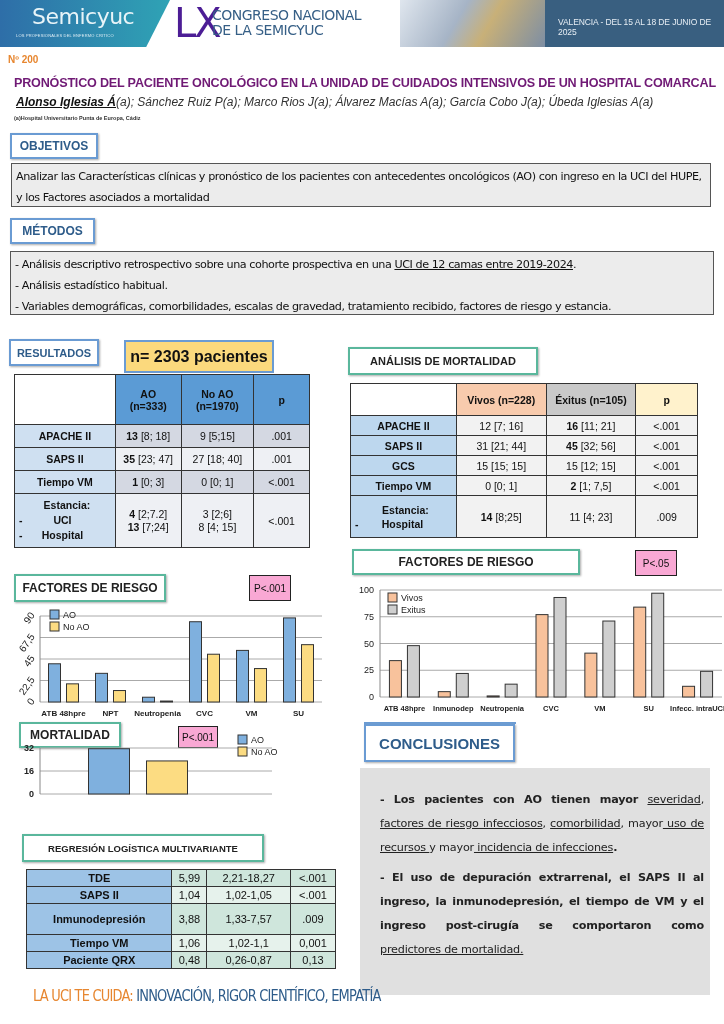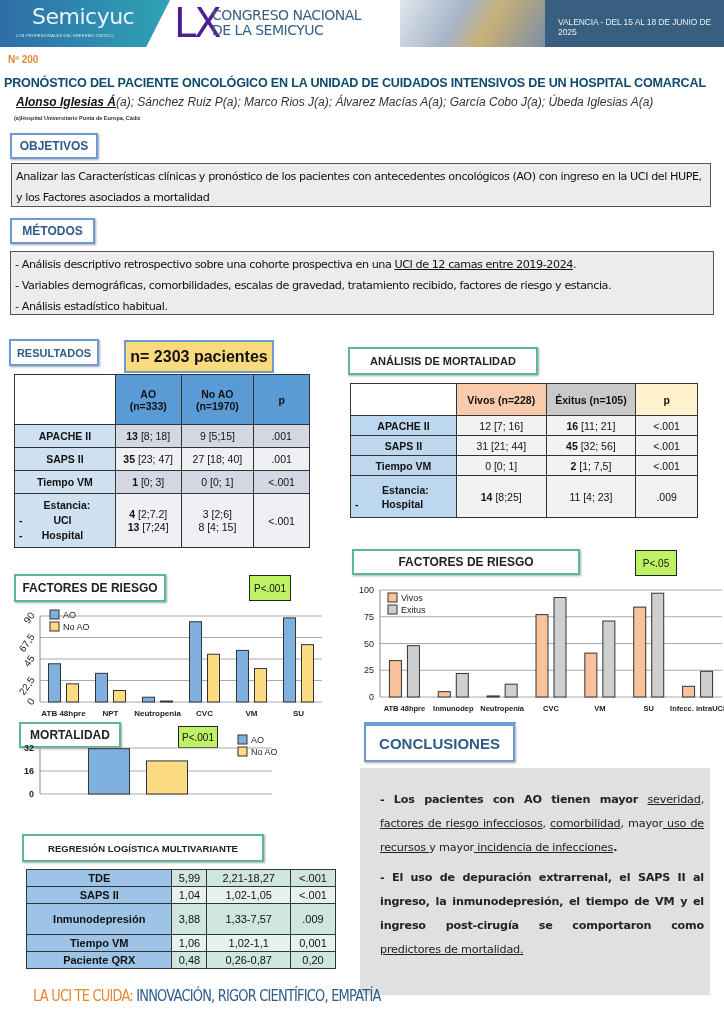--- a/index.html
+++ b/index.html
@@ -9,21 +9,21 @@
   .header { left: 0; top: 0; width: 724px; height: 47px; background: #fff; overflow: hidden; }
   .hdr-left { left: 0; top: 0; width: 170px; height: 47px; background: linear-gradient(90deg,#2e6ea8,#2fa3b5); clip-path: polygon(0 0,100% 0,86% 100%,0 100%); }
   .logo-text { left: 32px; top: 4px; font-size: 22px; color: #e8f4f8; font-family: "DejaVu Sans", sans-serif; letter-spacing: -0.5px; }
   .logo-sub { left: 16px; top: 33px; font-size: 4px; color: #dfeef5; letter-spacing: 0.2px; }
   .lx { left: 174px; top: 1px; font-size: 40px; color: #4c1d95; font-family: "DejaVu Sans", sans-serif; letter-spacing: -2px; line-height: 44px; }
   .congreso { left: 212px; top: 8px; font-size: 14px; color: #365f86; font-family: "DejaVu Sans", sans-serif; line-height: 15px; letter-spacing: -0.5px; }
   .hdr-photo { left: 400px; top: 0; width: 145px; height: 47px; background: linear-gradient(120deg,#dfe6ee 0%,#a6b4c6 40%,#c8b078 60%,#7d8ea4 100%); }
   .hdr-right { left: 545px; top: 0; width: 179px; height: 47px; background: #395f80; }
   .hdr-date { left: 558px; top: 17px; font-size: 8.5px; color: #e7eef4; letter-spacing: -0.1px; }
   .num { left: 8px; top: 54px; font-size: 10px; color: #e7862f; font-weight: bold; }
-  .title { left: 4px; top: 76px; font-size: 12.6px; color: #0c4a6e; font-weight: bold; letter-spacing: -0.2px; white-space: nowrap; }
+  .title { left: 14px; top: 76px; font-size: 12.6px; color: #701a75; font-weight: bold; letter-spacing: -0.2px; white-space: nowrap; }
   .authors { left: 16px; top: 95px; font-size: 12px; color: #333; font-style: italic; white-space: nowrap; }
   .authors b { text-decoration: underline; color: #111; }
   .affil { left: 14px; top: 115px; font-size: 5.5px; color: #333; font-weight: bold; }
   
   .sec { background: #fff; border: 2px solid #6a9bd3; color: #2e5c8a; font-weight: bold; font-size: 12px; display: flex; align-items: center; justify-content: center; box-shadow: 1px 1px 2px #aaa; }
   .sec-green { border-color: #5ab79c; color: #222; }
   .textbox { background: #ececec; border: 1px solid #555; font-family: "DejaVu Sans", sans-serif; font-size: 11.2px; color: #111; padding: 2px 4px; line-height: 21px; letter-spacing: -0.45px; }
   .u { text-decoration: underline; }
   .npac { left: 124px; top: 340px; width: 150px; height: 33px; background: #fbd97d; border: 2px solid #6a9bd3; font-weight: bold; font-size: 16px; display: flex; align-items: center; justify-content: center; }
   table { border-collapse: collapse; font-size: 10.5px; text-align: center; }
@@ -34,21 +34,21 @@
   .t1 tr.odd td.v { background: #eef0f4; }
   .t1 tr.even td.v { background: #d4d8e2; }
   .t2 th { height: 32px; font-weight: bold; }
   .t2 td.lbl { background: #bdd7ee; font-weight: bold; }
   .t2 td.v { background: #f2f2f2; }
   .t3 th { background: #9dc3e6; font-weight: bold; height: 16px; }
   .t3 th.blank { background: #fff; }
   .t3 td.lbl { background: #9dc3e6; font-weight: bold; }
   .t3 td.v1 { background: #cfe6dc; }
   .t3 td.v2 { background: #e6f2ec; }
-  .pbox { background: #bef264; border: 1.5px solid #222; font-size: 10px; display: flex; align-items: center; justify-content: center; }
+  .pbox { background: #f9a8d4; border: 1.5px solid #222; font-size: 10px; display: flex; align-items: center; justify-content: center; }
   .footer { left: 33px; top: 988px; font-size: 13px; color: #2e5c8a; font-family: "DejaVu Sans", sans-serif; letter-spacing: -0.8px; white-space: nowrap; transform: scaleY(1.15); }
   .footer .orange { color: #e7862f; }
   .concl { left: 360px; top: 768px; width: 350px; height: 227px; background: #e0e0e0; font-family: "DejaVu Sans", sans-serif; font-size: 11.2px; font-weight: bold; color: #222; padding: 20px 6px 0 20px; line-height: 24px; text-align: justify; letter-spacing: -0.2px; }
   .concl p { margin-bottom: 6px; }
   .concl .n { font-weight: normal; }
   svg text { font-family: "Liberation Sans", sans-serif; }
 </style>
 </head>
 <body>
 
@@ -70,22 +70,22 @@
 <div class="abs title">PRONÓSTICO DEL PACIENTE ONCOLÓGICO EN LA UNIDAD DE CUIDADOS INTENSIVOS DE UN HOSPITAL COMARCAL</div>
 <div class="abs authors"><b>Alonso Iglesias Á</b><span>(a); Sánchez Ruiz P(a); Marco Rios J(a); Álvarez Macías A(a); García Cobo J(a); Úbeda Iglesias A(a)</span></div>
 <div class="abs affil">(a)Hospital Universitario Punta de Europa, Cádiz</div>
 
 <div class="abs sec" style="left:10px;top:133px;width:88px;height:26px;">OBJETIVOS</div>
 <div class="abs textbox" style="left:11px;top:163px;width:700px;height:44px;">Analizar las Características clínicas y pronóstico de los pacientes con antecedentes oncológicos (AO) con ingreso en la UCI del HUPE, y los Factores asociados a mortalidad</div>
 
 <div class="abs sec" style="left:10px;top:218px;width:85px;height:26px;">MÉTODOS</div>
 <div class="abs textbox" style="left:10px;top:251px;width:704px;height:64px;">
   <div><span>- Análisis descriptivo retrospectivo sobre una cohorte prospectiva en una </span><span class="u">UCI de 12 camas entre 2019-2024</span><span>.</span></div>
+  <div>- Análisis estadístico habitual.</div>
   <div>- Variables demográficas, comorbilidades, escalas de gravedad, tratamiento recibido, factores de riesgo y estancia.</div>
-  <div>- Análisis estadístico habitual.</div>
 </div>
 
 <div class="abs sec" style="left:9px;top:339px;width:90px;height:27px;font-size:11px;">RESULTADOS</div>
 <div class="abs npac">n= 2303 pacientes</div>
 
 <table class="abs t1" style="left:14px;top:374px;width:296px;">
   <tbody>
       <tr>
     <th class="blank" style="width:101px"></th>
     <th style="width:66px;white-space:pre-line;">AO
@@ -143,20 +143,26 @@
   <tr style="height:20px">
     <td class="lbl">APACHE II</td>
     <td class="v">12 [7; 16]</td>
     <td class="v"><b>16</b><span> [11; 21]</span></td>
     <td class="v">&lt;.001</td>
   </tr>
   <tr style="height:20px">
     <td class="lbl">SAPS II</td>
     <td class="v">31 [21; 44]</td>
     <td class="v"><b>45</b><span> [32; 56]</span></td>
+    <td class="v">&lt;.001</td>
+  </tr>
+  <tr style="height:20px">
+    <td class="lbl">GCS</td>
+    <td class="v">15 [15; 15]</td>
+    <td class="v"><b></b><span>15 [12; 15]</span></td>
     <td class="v">&lt;.001</td>
   </tr>
   <tr style="height:20px">
     <td class="lbl">Tiempo VM</td>
     <td class="v">0 [0; 1]</td>
     <td class="v"><b>2</b><span> [1; 7,5]</span></td>
     <td class="v">&lt;.001</td>
   </tr>
   <tr style="height:42px">
     <td class="lbl" style="line-height:14px;text-align:left;padding-left:4px;">
@@ -292,21 +298,21 @@
   <tr style="height:17px">
     <td class="lbl">Tiempo VM</td>
     <td class="v2">1,06</td>
     <td class="v2">1,02-1,1</td>
     <td class="v2">0,001</td>
   </tr>
   <tr style="height:17px">
     <td class="lbl">Paciente QRX</td>
     <td class="v1">0,48</td>
     <td class="v1">0,26-0,87</td>
-    <td class="v1">0,20</td>
+    <td class="v1">0,13</td>
   </tr>
 </tbody>
   </table>
 
 <div class="abs sec" style="left:364px;top:724px;width:151px;height:38px;font-size:15px;">CONCLUSIONES</div>
 <div class="abs concl">
   <p><span>-  Los pacientes con AO tienen mayor </span><span class="u n">severidad</span><span class="n">, </span><span class="u n">factores de riesgo infecciosos</span><span class="n">, </span><span class="u n">comorbilidad</span><span class="n">, mayor</span><span class="u n"> uso de recursos </span><span class="n">y mayor</span><span class="u n"> incidencia de infecciones</span><span>.</span></p>
   <p><span>- El uso de depuración extrarrenal, el SAPS II al ingreso, la inmunodepresión, el tiempo de VM y el ingreso post-cirugía se comportaron como </span><span class="u n">predictores de mortalidad.</span></p>
 </div>
 

